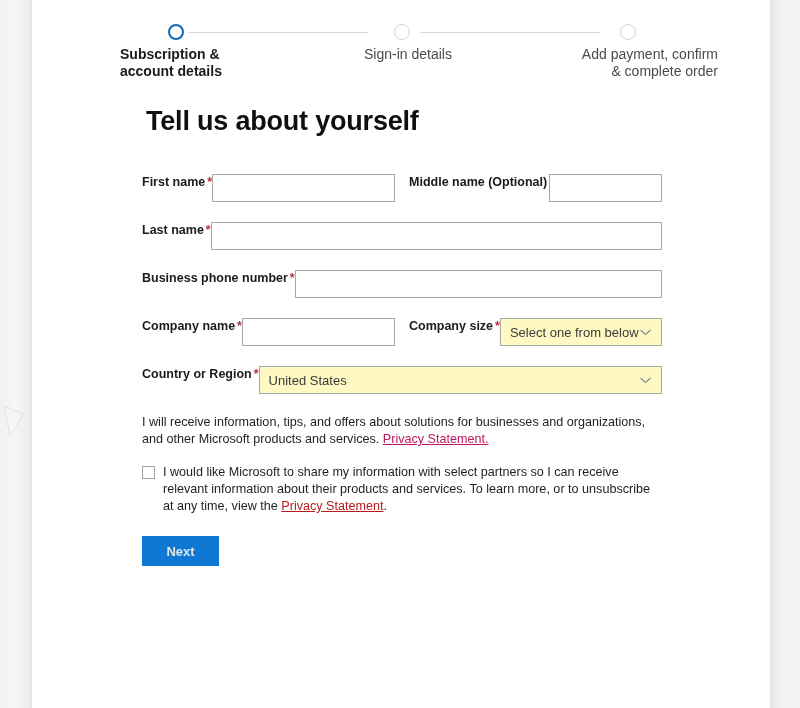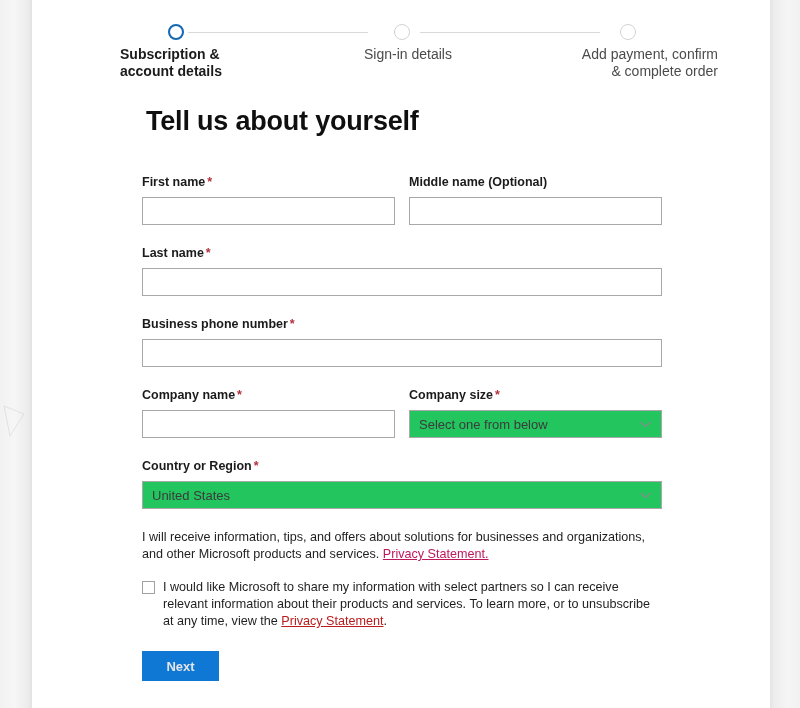--- a/index.html
+++ b/index.html
@@ -106,21 +106,21 @@
   .form {
     margin-top: 36px;
   }
   .field-row {
     display: flex;
     gap: 14px;
     margin-bottom: 20px;
   }
   .field {
     display: flex;
-    flex-direction: column;
+    flex-direction: row;
   }
   .field.col-left  { width: 253px; }
   .field.col-right { width: 253px; }
   .field.full      { width: 520px; }
 
   .field-label {
     font-size: 12.5px;
     line-height: 16px;
     font-weight: 700;
     color: #1b1b1b;
@@ -145,21 +145,21 @@
     padding: 0 8px;
     border-radius: 0;
     outline: none;
   }
 
   .select-shell {
     position: relative;
     width: 100%;
     height: 28px;
     border: 1px solid #a8a8a8;
-    background: #22c55e;
+    background: #fef9c3;
     box-sizing: border-box;
     display: flex;
     align-items: center;
     cursor: pointer;
   }
   .select-value {
     font-size: 13px;
     color: #3b3b3b;
     padding-left: 9px;
     user-select: none;

